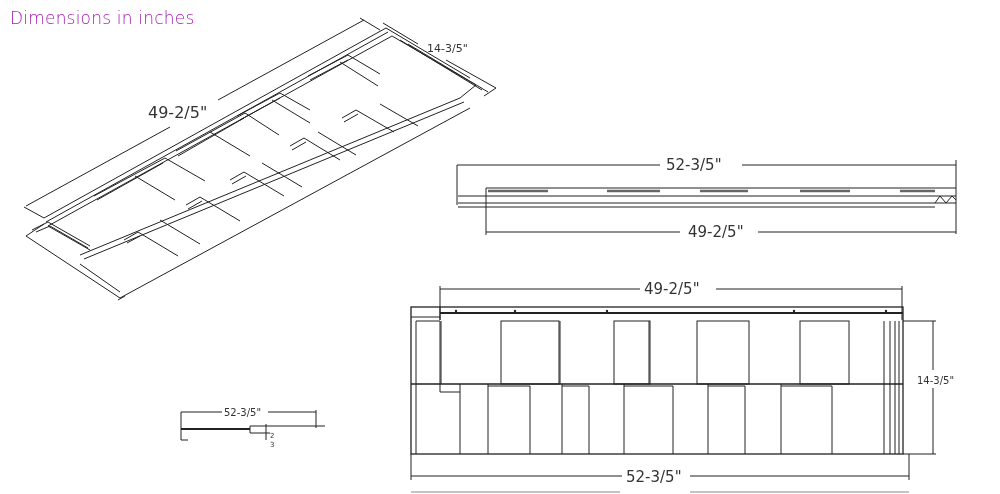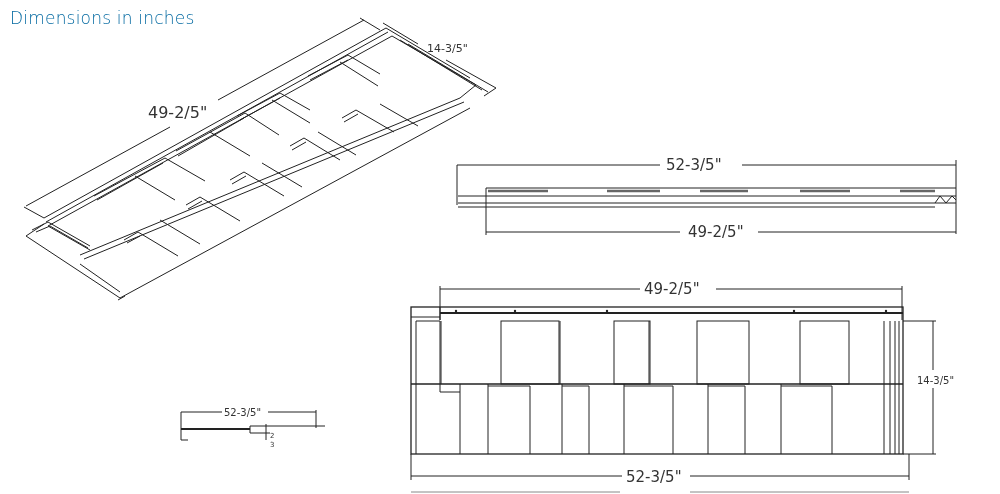--- a/index.html
+++ b/index.html
@@ -1,17 +1,17 @@
 <!DOCTYPE html>
 <html><head>
 <meta charset="utf-8">
 <style>
   html, body { margin:0; padding:0; background:#ffffff; }
   body { width:1000px; height:494px; position:relative; overflow:hidden; font-family:"DejaVu Sans", sans-serif; }
-  .title { position:absolute; left:10px; top:8px; font-size:17px; color:#0369a1; font-weight:300; letter-spacing:0.2px; }
+  .title { position:absolute; left:10px; top:8px; font-size:17px; color:#a21caf; font-weight:300; letter-spacing:0.2px; }
   svg { position:absolute; left:0; top:0; }
   .dim { font-family:"DejaVu Sans", sans-serif; fill:#333; }
 </style>
 </head>
 <body>
 
 <div class="title">Dimensions in inches</div>
 
 <svg width="1000" height="494" viewBox="0 0 1000 494">
 

